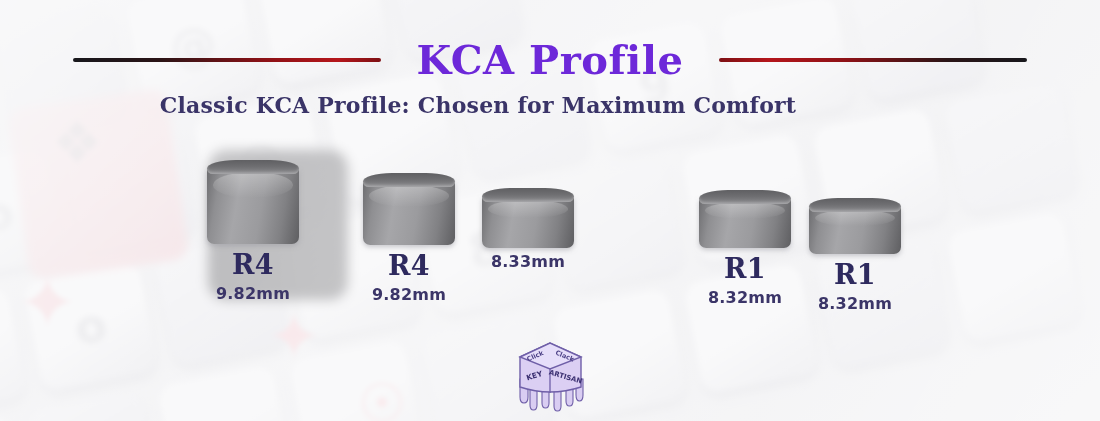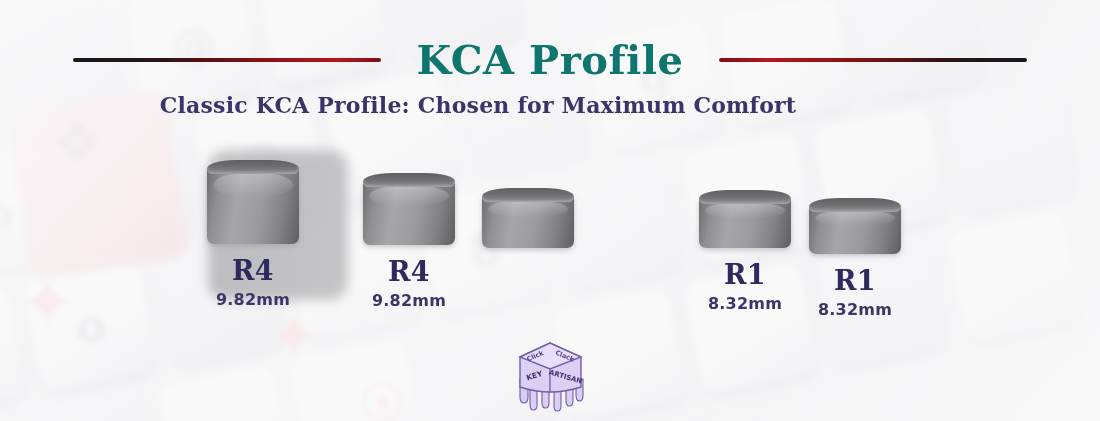--- a/index.html
+++ b/index.html
@@ -133,21 +133,21 @@
     width: 308px;
     border-radius: 2px;
   }
   .rule.left {
     background: linear-gradient(90deg,#17171c 0%, #2a1416 28%, #8c1116 62%, #b5161b 86%, #7d1014 100%);
   }
   .rule.right {
     background: linear-gradient(90deg,#7d1014 0%, #b5161b 16%, #8c1116 42%, #2a1416 74%, #17171c 100%);
   }
   .title {
-    color: #0f766e;
+    color: #6d28d9;
     font-family: "DejaVu Serif", serif;
     font-weight: 700;
     font-size: 40px;
     letter-spacing: 0.5px;
     margin: 0 36px;
     white-space: nowrap;
     line-height: 1;
   }
   .subtitle {
     position: absolute;
@@ -213,21 +213,21 @@
     height: 34%;
     border-radius: 50%;
     background: linear-gradient(180deg, rgba(255,255,255,0.28), rgba(255,255,255,0));
   }
   .cap-label {
     color: #2e2a5e;
     font-family: "DejaVu Serif", serif;
     font-weight: 700;
     font-size: 27px;
     line-height: 1.1;
-    margin-top: 12px;
+    margin-top: 6px;
     letter-spacing: 0.5px;
   }
   .cap-mm {
     color: #3b3568;
     font-family: "DejaVu Sans", sans-serif;
     font-weight: 600;
     font-size: 16px;
     margin-top: 4px;
     letter-spacing: 0.2px;
   }
@@ -361,20 +361,21 @@
         </div>
         <div class="cap-label">R4</div>
         <div class="cap-mm">9.82mm</div>
       </div>
 
       <div class="profile" style="left:275px; top:28px;">
         <div class="cap">
           <div class="cap-top"></div>
           <div class="cap-body" style="height:52px;"></div>
         </div>
+        <div class="cap-mm">8.33mm</div>
       </div>
 
 
       <div class="profile" style="left:492px; top:30px;">
         <div class="cap">
           <div class="cap-top"></div>
           <div class="cap-body" style="height:50px;"></div>
         </div>
         <div class="cap-label">R1</div>
         <div class="cap-mm">8.32mm</div>

